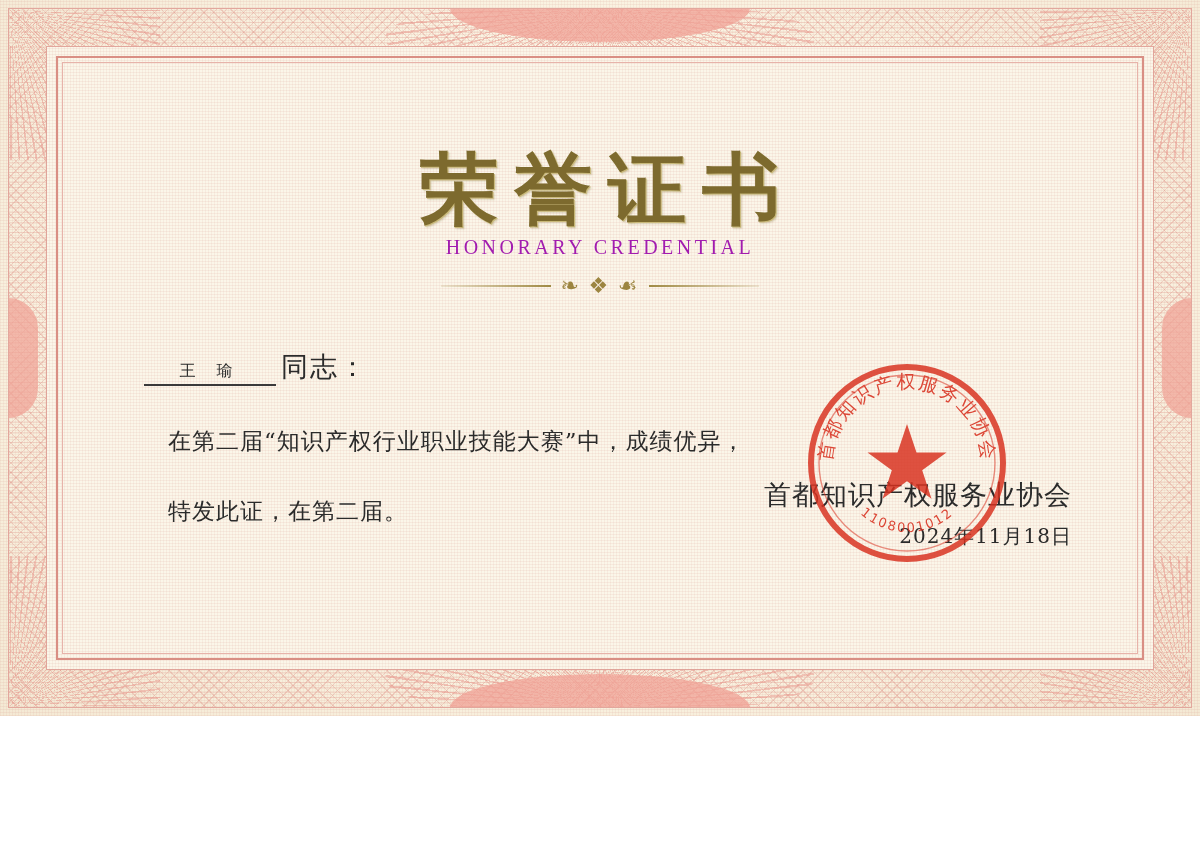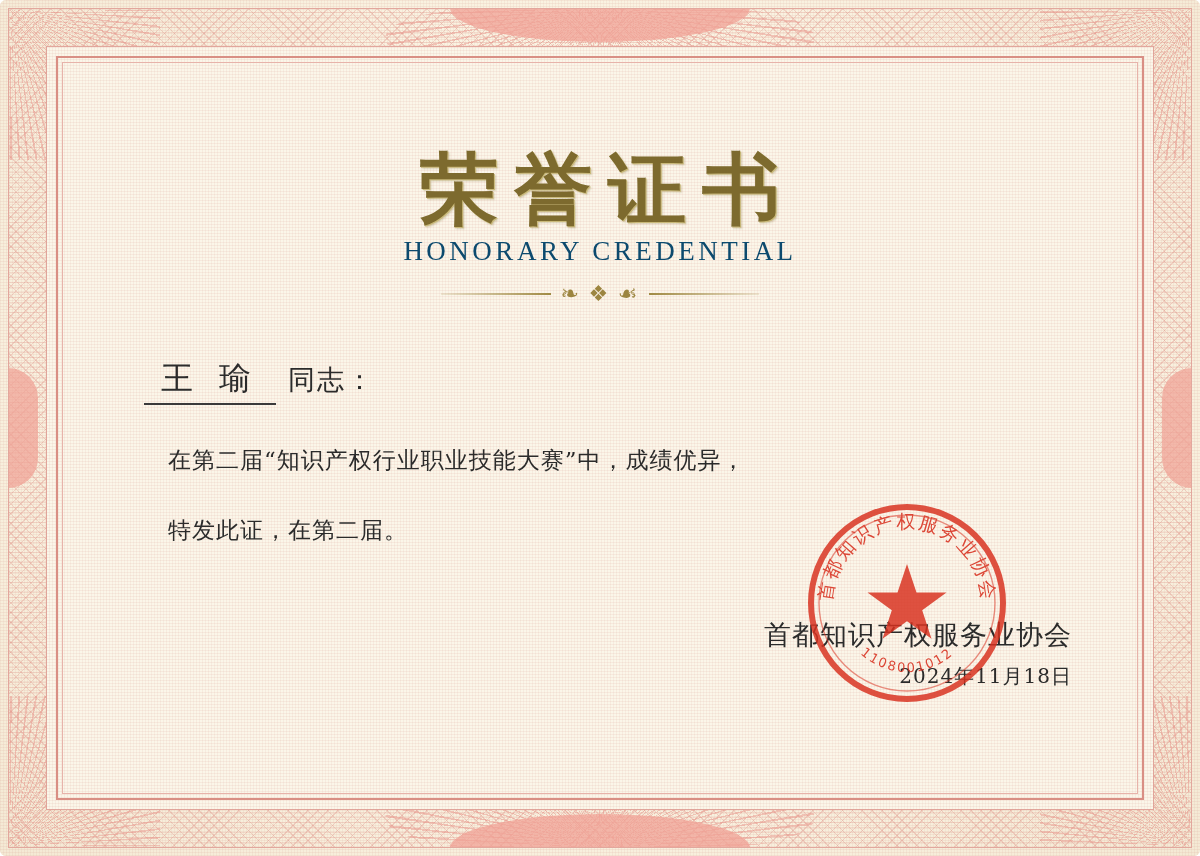--- a/index.html
+++ b/index.html
@@ -7,24 +7,23 @@
     padding: 0;
     background: #ffffff;
   }
   body {
     font-family: "Liberation Serif", serif;
   }
 
   .certificate {
     position: relative;
     width: 1200px;
-    height: 856px;
+    height: 716px;
     overflow: hidden;
     background: #fbf6e9;
-    border-radius: 6px;
   }
 
   
   .bg-base {
     position: absolute;
     inset: 0;
     background:
       radial-gradient(ellipse at 50% 45%, #fdfaf0 0%, #faf3e2 55%, #f4e9d4 100%);
   }
 
@@ -156,23 +155,23 @@
     font-weight: 700;
     color: #7d6a2e;
     text-shadow: 1px 1px 0 #c9b97a, 2px 2px 2px rgba(120,100,40,.28);
     margin: 0 0 6px 0;
     line-height: 1.05;
     padding-left: 16px;
   }
 
   .title-en {
     font-family: "Liberation Serif", serif;
-    font-size: 27px;
+    font-size: 20px;
     letter-spacing: 3.5px;
-    color: #0c4a6e;
+    color: #a21caf;
     margin: 4px 0 0 0;
   }
 
   .divider {
     margin: 16px auto 0 auto;
     width: 340px;
     display: flex;
     align-items: center;
     justify-content: center;
     gap: 10px;
@@ -207,24 +206,24 @@
     padding-left: 22px;
     white-space: nowrap;
   }
   .recipient-name {
     display: inline-block;
     min-width: 120px;
     text-align: center;
     border-bottom: 2px solid #3a3a3a;
     letter-spacing: 8px;
     padding: 0 6px 2px 6px;
-    font-size: 32px;
+    font-size: 16px;
   }
   .recipient-suffix {
-    margin-left: 12px;
+    margin-left: 5px;
     letter-spacing: 2px;
   }
 
   .para {
     font-size: 23px;
     line-height: 1.9;
     letter-spacing: 1px;
     text-indent: 2em;
     margin: 0 0 16px 0;
   }

